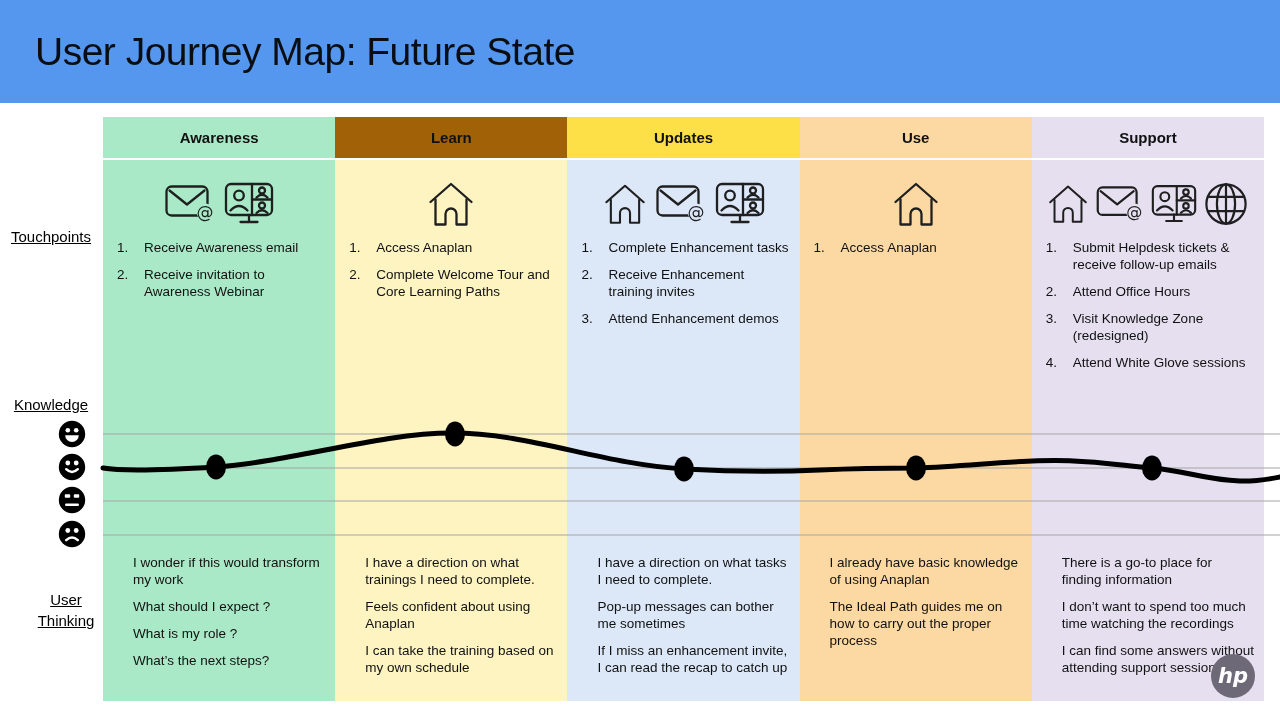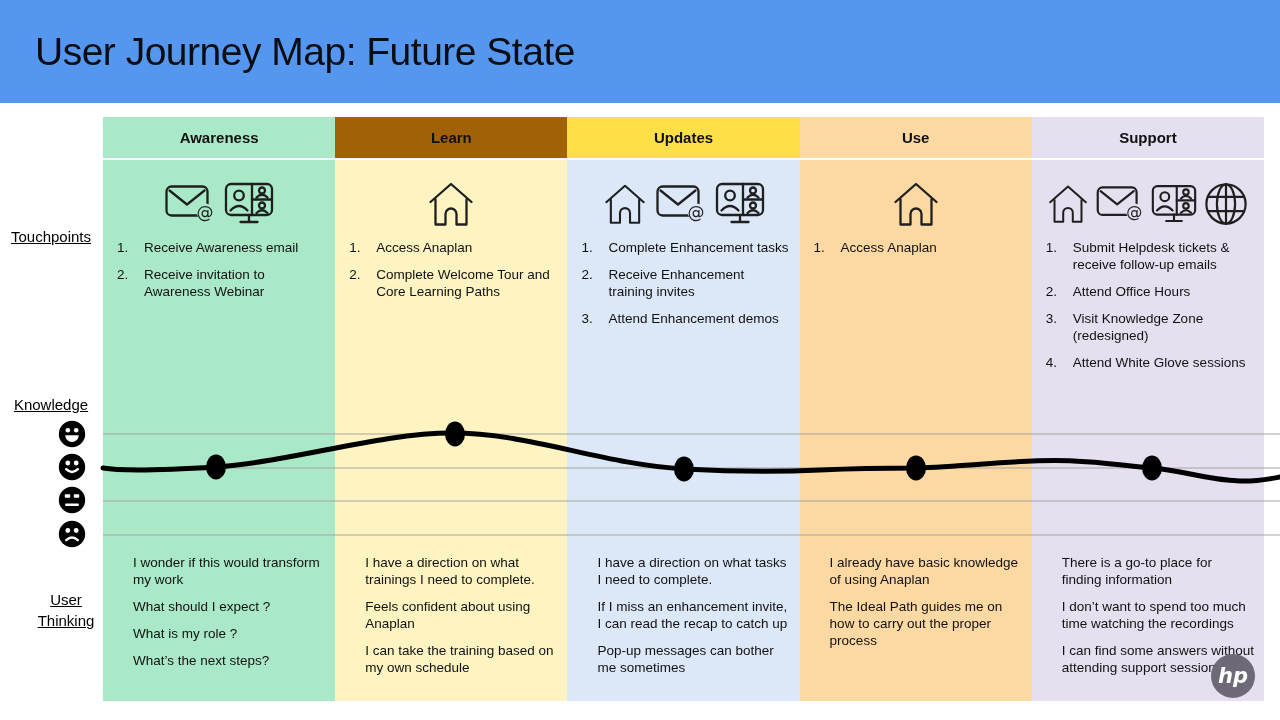--- a/index.html
+++ b/index.html
@@ -163,22 +163,22 @@
           <span>Receive Enhancement training invites</span>
         </li>
         <li class="tp-item">
           <span class="tp-num">3.</span>
           <span>Attend Enhancement demos</span>
         </li>
       </ol>
     <div class="thinking">
 
     <p>I have a direction on what tasks I need to complete.</p>
+        <p>Pop-up messages can bother me sometimes</p>
         <p>If I miss an enhancement invite, I can read the recap to catch up</p>
-        <p>Pop-up messages can bother me sometimes</p>
       </div>
   </div>
 
   <div class="stage-col" style="background: rgb(252, 217, 162); --col: #fcd9a2;">
     <div class="icons">
       <span>
           <svg width="48" height="46" viewBox="0 0 48 46">
             <path class="ic" d="M3.5 21 L24 3 L44.5 21"></path>
             <path class="ic" d="M8.5 18.5 V43.5 H18.5 V33 A5.5 5.5 0 0 1 29.5 33 V43.5 H39.5 V18.5"></path>
           </svg>

